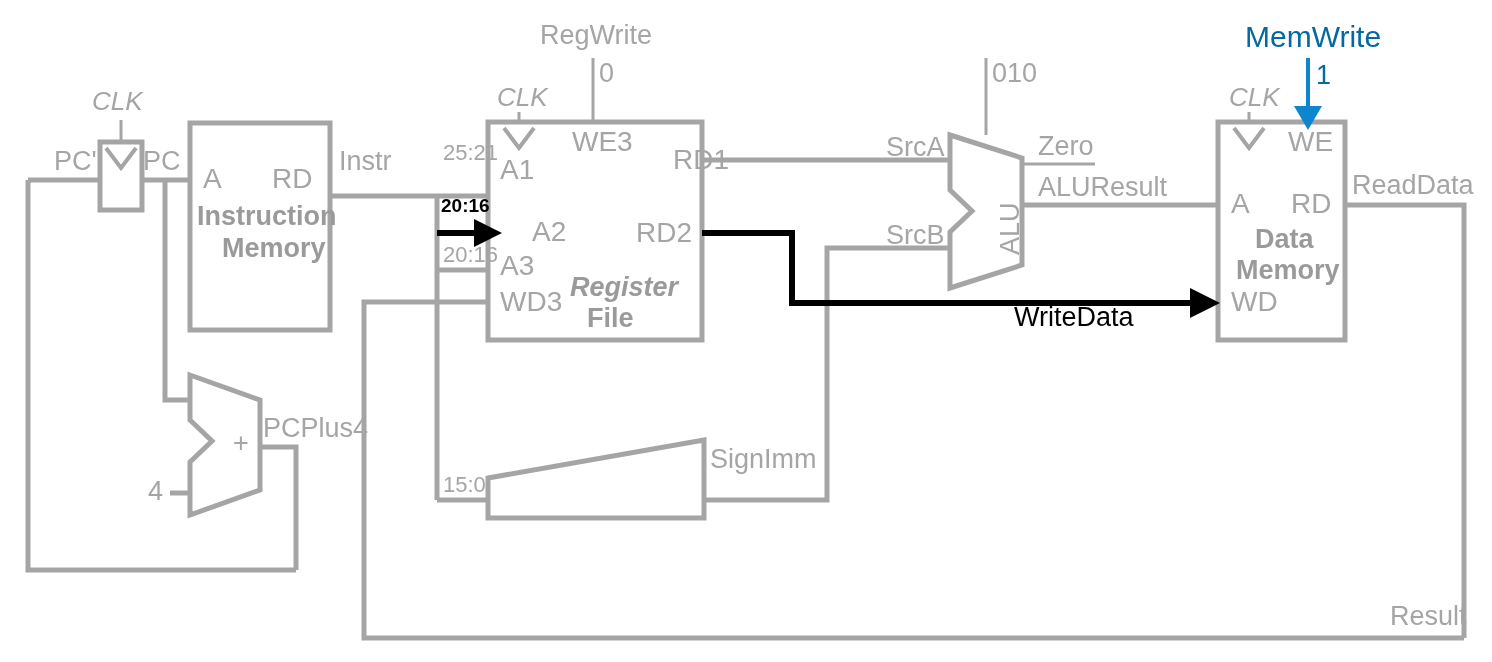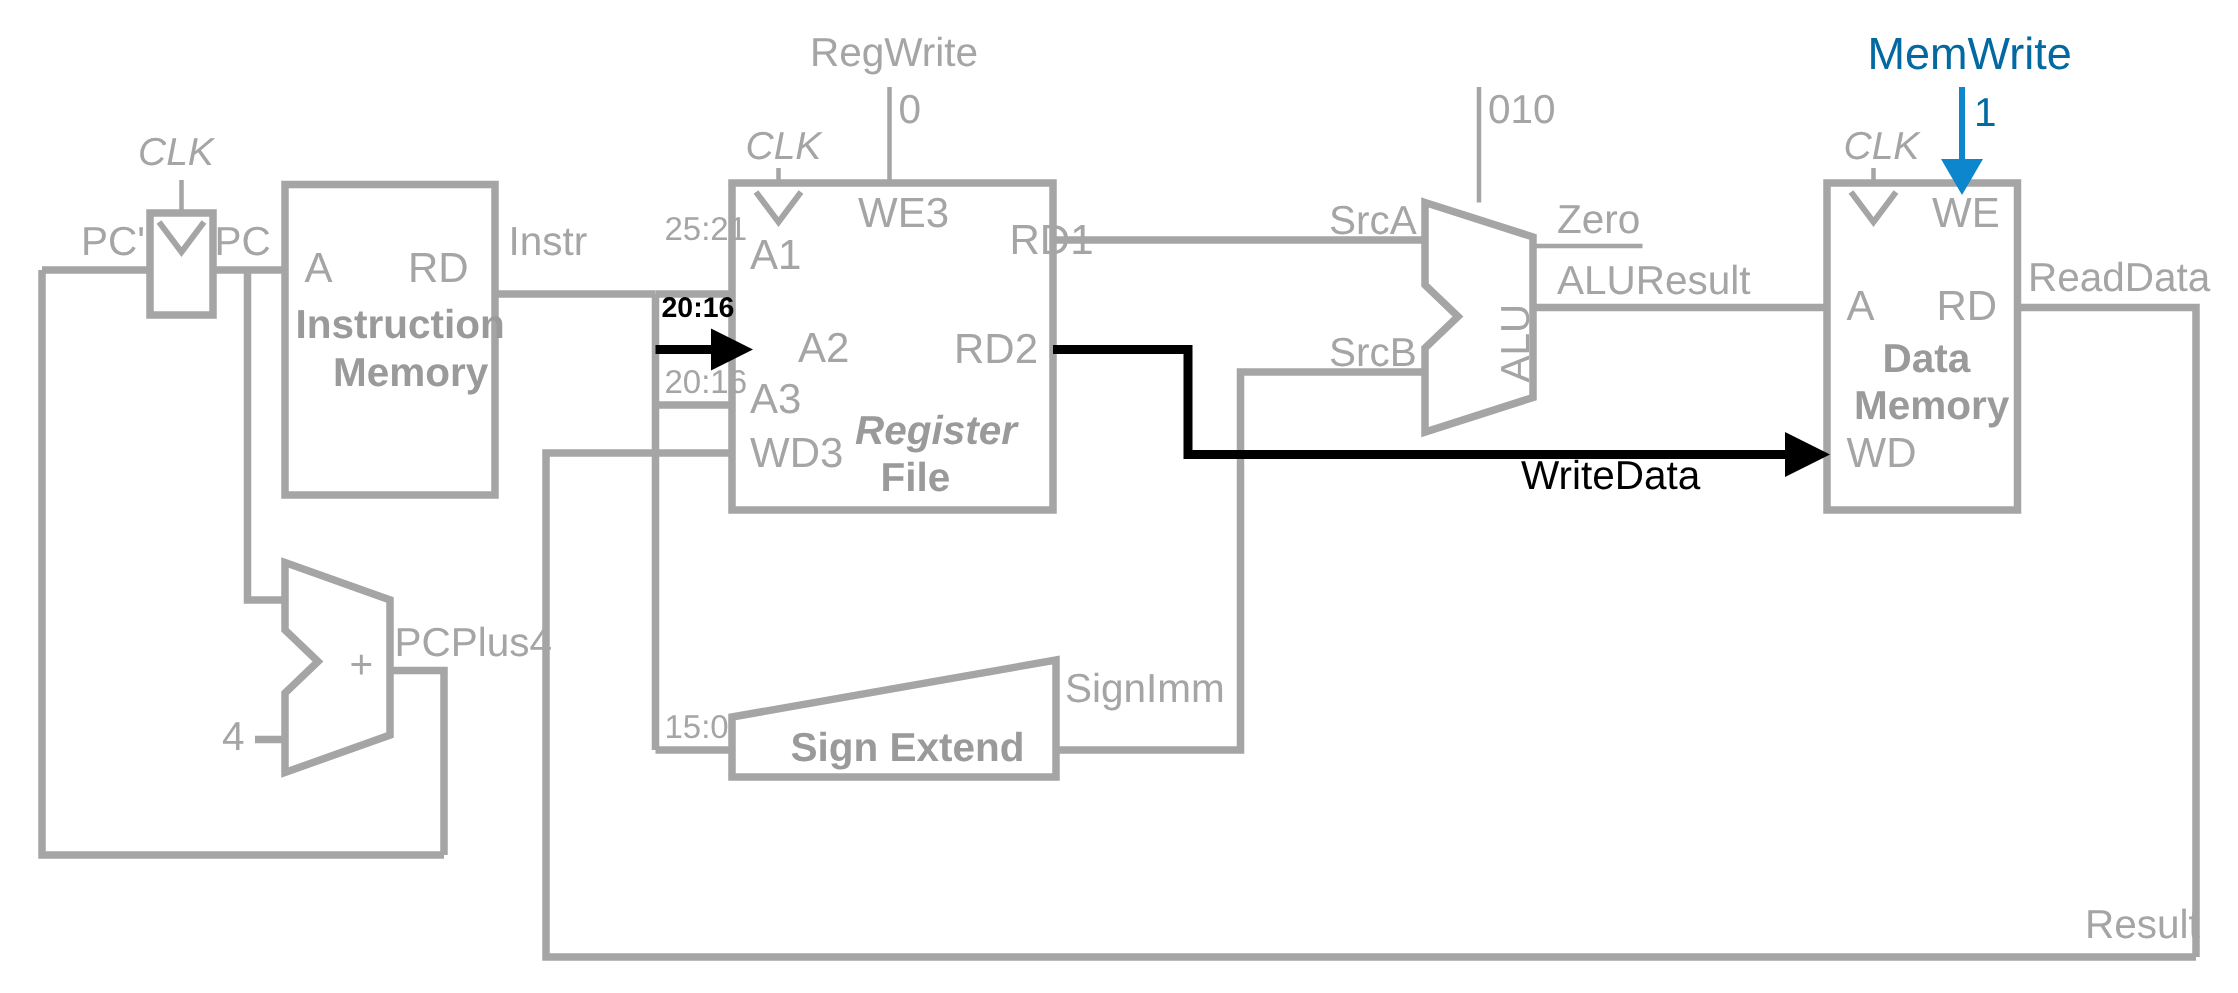--- a/index.html
+++ b/index.html
@@ -141,21 +141,20 @@
   <div class="lbl port" style="left:500px;top:156px;">A1</div>
   <div class="lbl port" style="left:500px;top:218px;margin-left:32px;">A2</div>
   <div class="lbl port" style="left:500px;top:252px;">A3</div>
   <div class="lbl port" style="left:500px;top:288px;">WD3</div>
   <div class="lbl port" style="left:572px;top:128px;">WE3</div>
   <div class="lbl port" style="left:636px;top:146px;margin-left:37px;">RD1</div>
   <div class="lbl port" style="left:636px;top:219px;">RD2</div>
   <div class="lbl bold" style="left:570px;top:274px;font-style:italic;">Register</div>
   <div class="lbl bold" style="left:587px;top:305px;">File</div>
 
-  <div class="lbl bold" style="left:527px;top:485px;">Sign Extend</div>
   <div class="lbl" style="left:710px;top:446px;">SignImm</div>
 
   <div class="lbl" style="left:992px;top:60px;">010</div>
   <div class="lbl" style="left:886px;top:134px;">SrcA</div>
   <div class="lbl" style="left:886px;top:222px;text-align:right;">SrcB</div>
   <div class="lbl" style="left:1038px;top:133px;">Zero</div>
   <div class="lbl" style="left:1038px;top:174px;">ALUResult</div>
   <div class="lbl vert" style="left:997px;top:255px;">ALU</div>
 
   <div class="lbl blk" style="left:1014px;top:273px;margin-top:31px;">WriteData</div>

